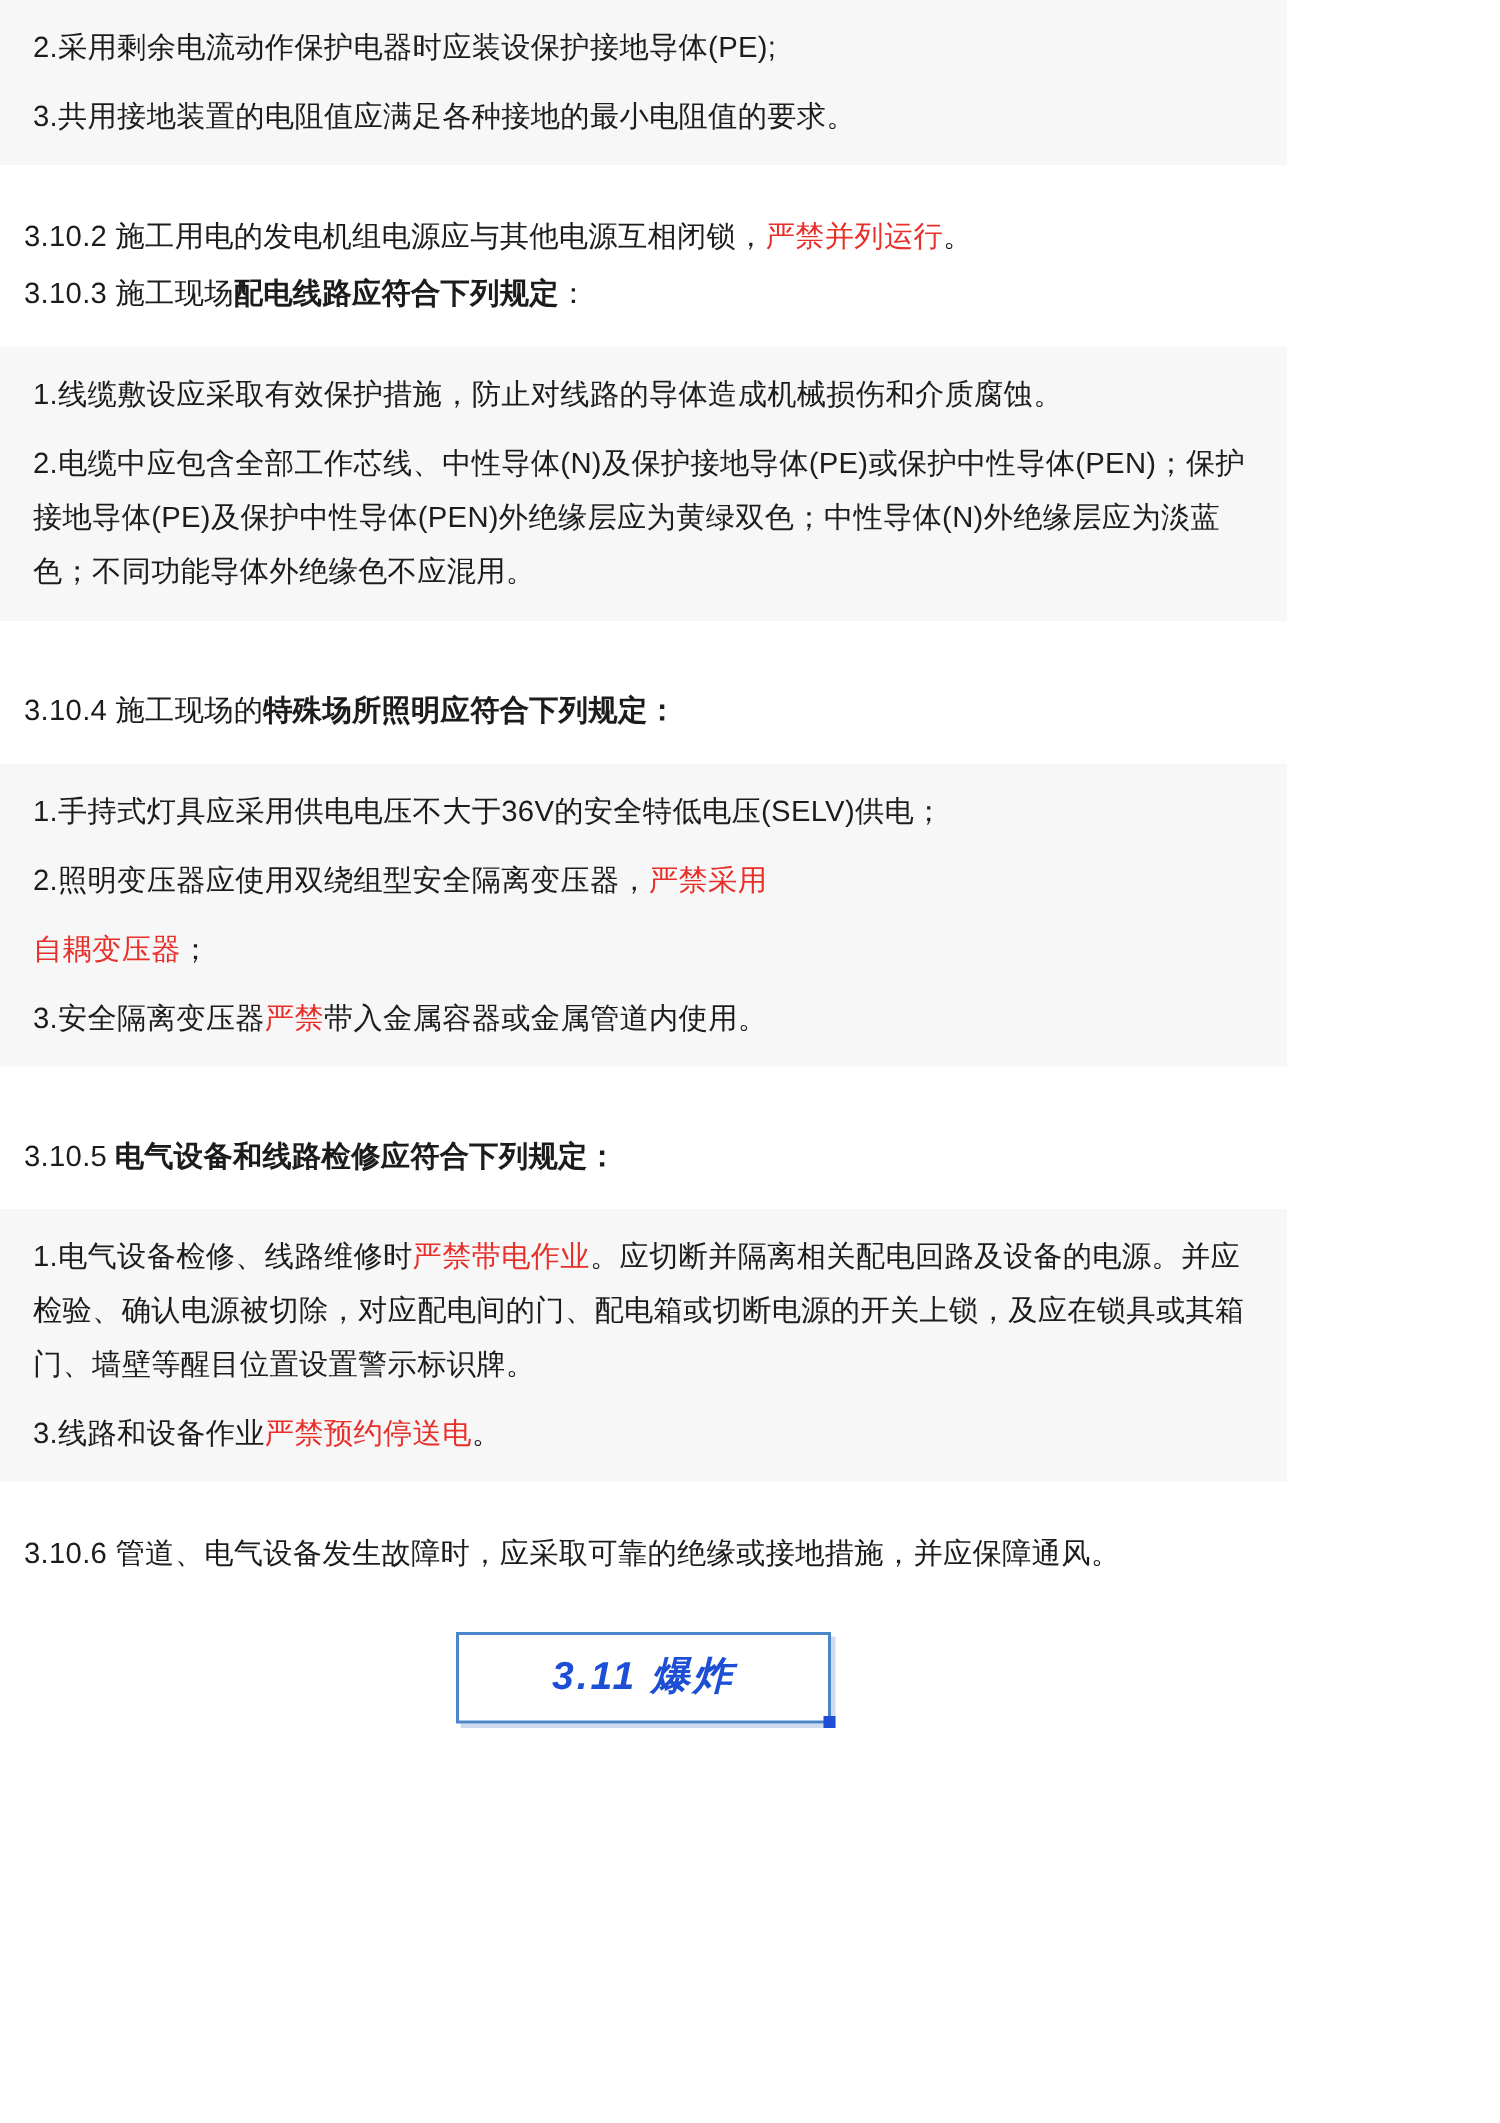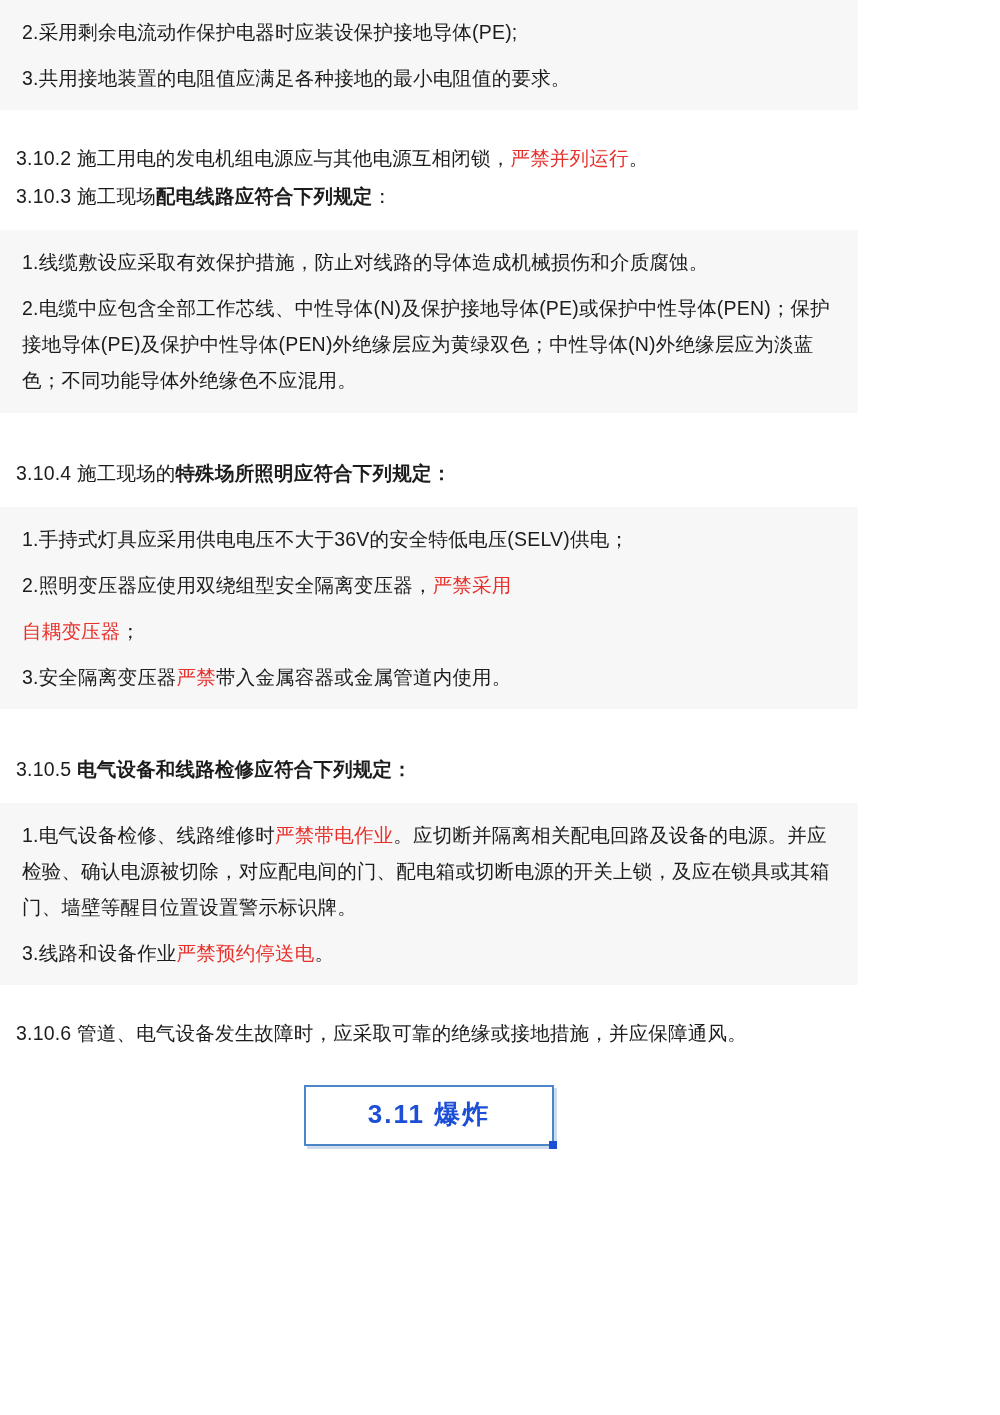--- a/index.html
+++ b/index.html
@@ -46,20 +46,21 @@
     color: #1c1c1c;
     padding: 0 14px 0 16px;
     margin: 0;
     letter-spacing: 0.2px;
   }
   .clause.tight {
     margin-bottom: 2px;
   }
   .b {
     font-weight: bold;
+    font-family: Liberation Serif, serif;
   }
   .red {
     color: #e8302b;
   }
   .spacer-sm { height: 16px; }
   .spacer-md { height: 30px; }
   .spacer-lg { height: 42px; }
 
   .section-heading-wrap {
     display: flex;
@@ -73,20 +74,21 @@
     min-width: 190px;
     text-align: center;
     padding: 10px 28px 12px 28px;
     border: 2px solid #4a86c8;
     background: #ffffff;
     color: #1c4fd6;
     font-size: 26px;
     font-weight: bold;
     letter-spacing: 2px;
     box-shadow: 3px 3px 0 0 #cfdcee;
+    font-style: italic;
   }
   .section-heading .corner {
     position: absolute;
     width: 8px;
     height: 8px;
     background: #1c4fd6;
   }
   .section-heading .corner.br {
     right: -5px;
     bottom: -5px;

